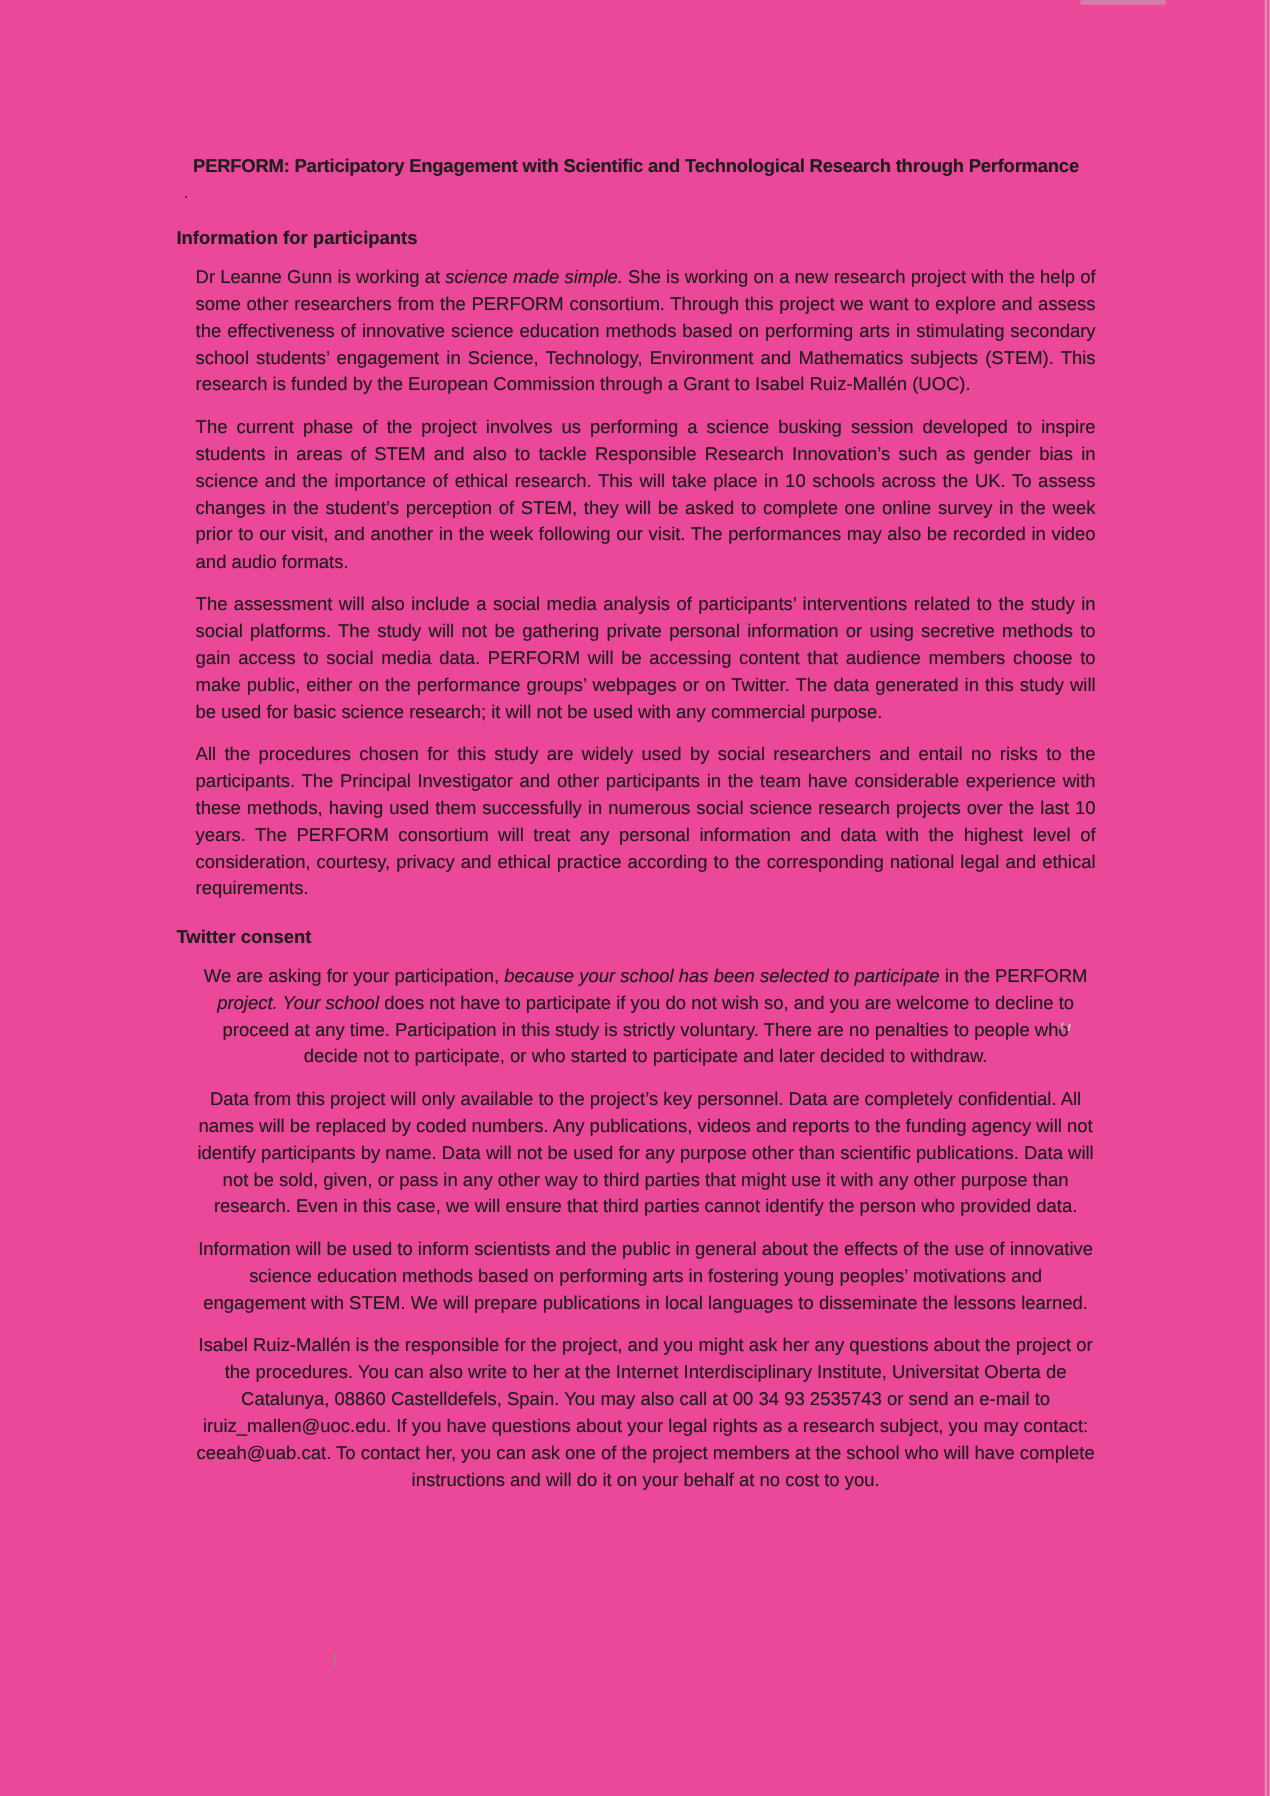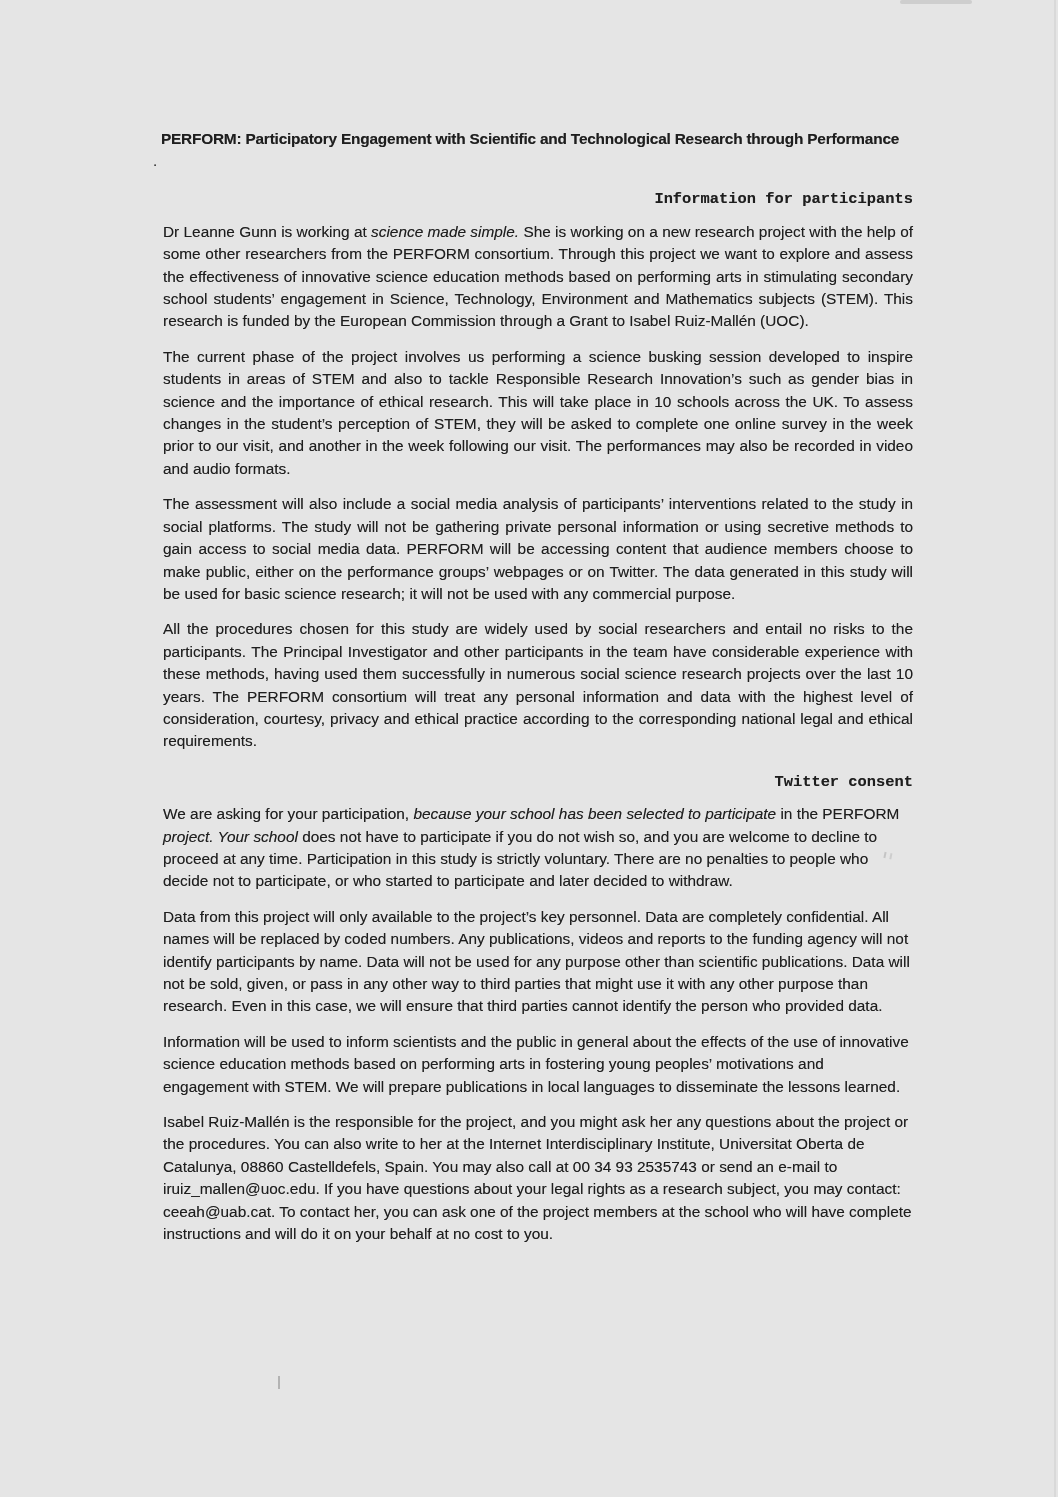--- a/index.html
+++ b/index.html
@@ -4,21 +4,21 @@
 <style>
   html,body { margin:0; padding:0; }
   body {
     width:1058px; height:1497px;
     background:#fdfdfc;
     font-family:"Liberation Sans", sans-serif;
   }
   .page {
     position:relative;
     width:1058px; height:1497px;
-    background:#e5e5e5;
+    background:#ec4899;
     overflow:hidden;
     color:#1e1e1e;
   }
   .content {
     position:absolute;
     left:147px; top:128px; width:766px;
     font-size:15.4px;
     line-height:22.4px;
     text-shadow:0 0 0.6px rgba(25,25,25,0.45);
   }
@@ -29,30 +29,29 @@
     margin:0;
   }
   .stray {
     height:22px;
     line-height:22px;
     padding-left:6px;
     color:#3a3a3a;
   }
   .heading {
     font-weight:bold;
-    text-align:right;
+    text-align:left;
     margin:16px 0 10px 0;
-    font-family:Liberation Mono, monospace;
   }
   .heading.second {
     margin:18px 0 10px 0;
   }
   p { margin:0 0 13px 16px; }
   p.just { text-align:justify; }
-  p.left { text-align:left; }
+  p.left { text-align:center; }
   i { font-style:italic; }
   .u { }
 
   
   .edge-line {
     position:absolute; top:0; right:2px;
     width:2px; height:1497px;
     background:#cfcfcf; opacity:0.55;
   }
   .top-streak {

